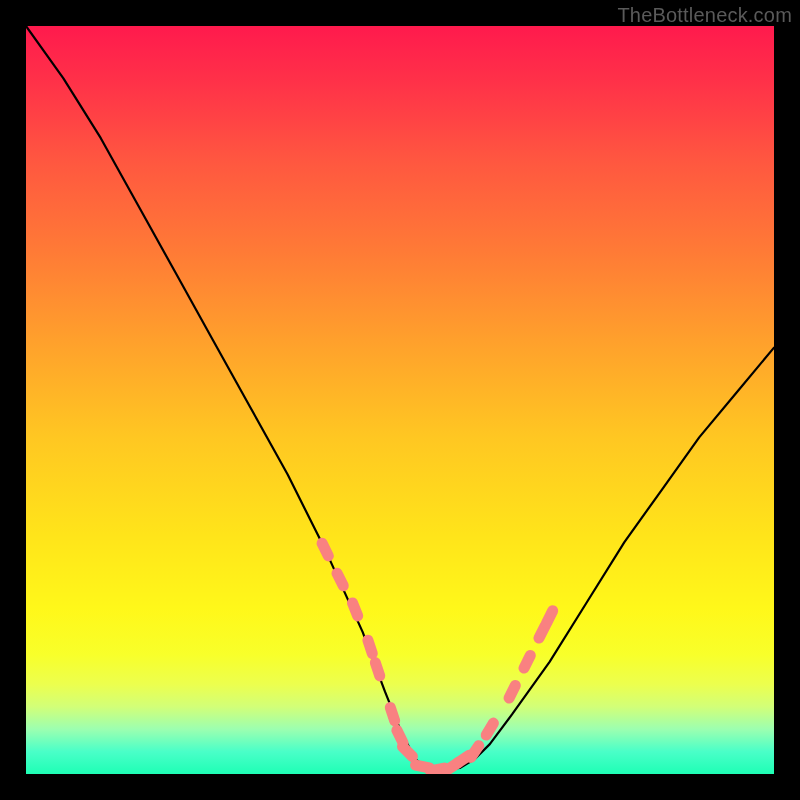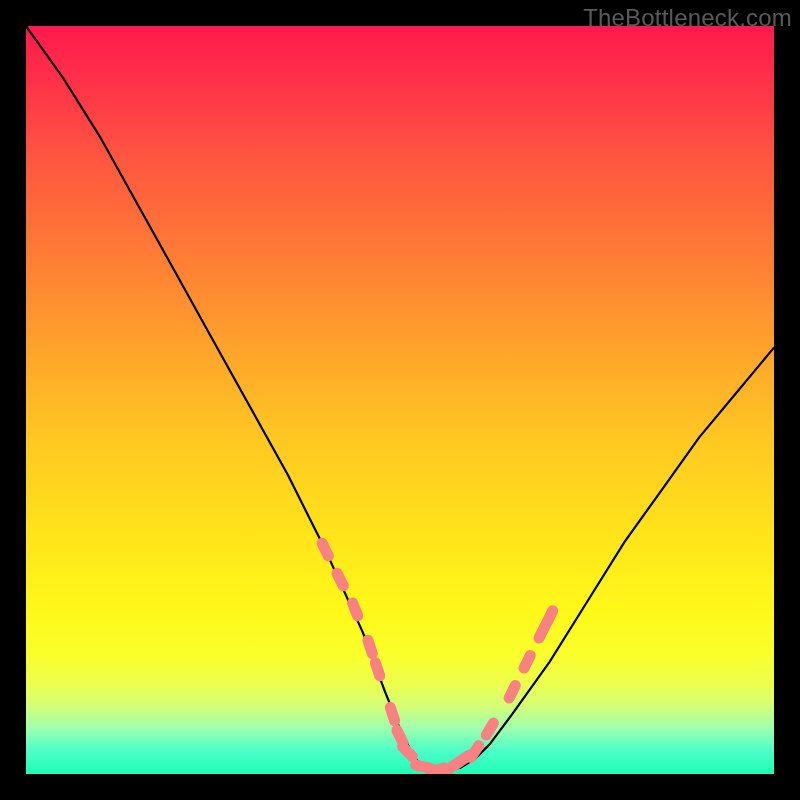--- a/index.html
+++ b/index.html
@@ -32,21 +32,21 @@
       #9cffb0 94%,
       #4affc8 97%,
       #1effb5 100%
     );
   }
   .watermark {
     position: absolute;
     top: 4px;
     right: 8px;
     color: #5a5a5a;
-    font-size: 24px;
+    font-size: 20px;
     font-weight: 500;
     letter-spacing: 0.2px;
     user-select: none;
   }
   svg.curve {
     position: absolute;
     left: 0;
     top: 0;
     width: 748px;
     height: 748px;

